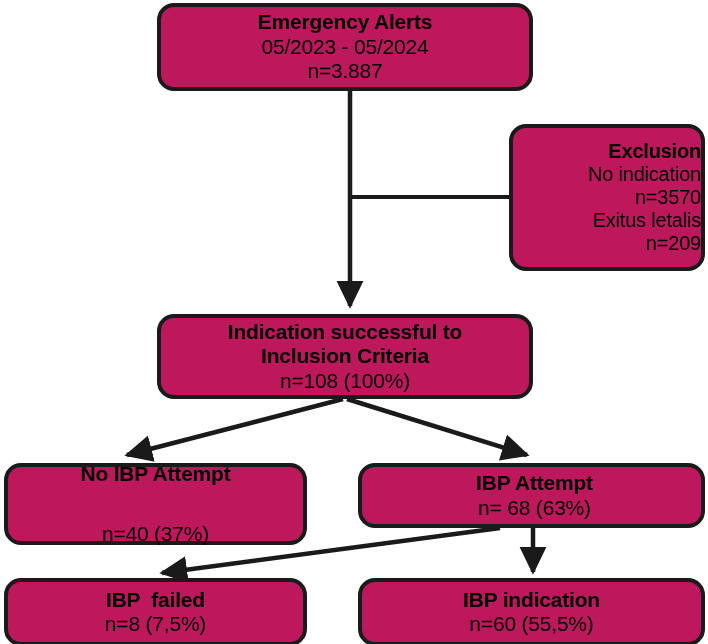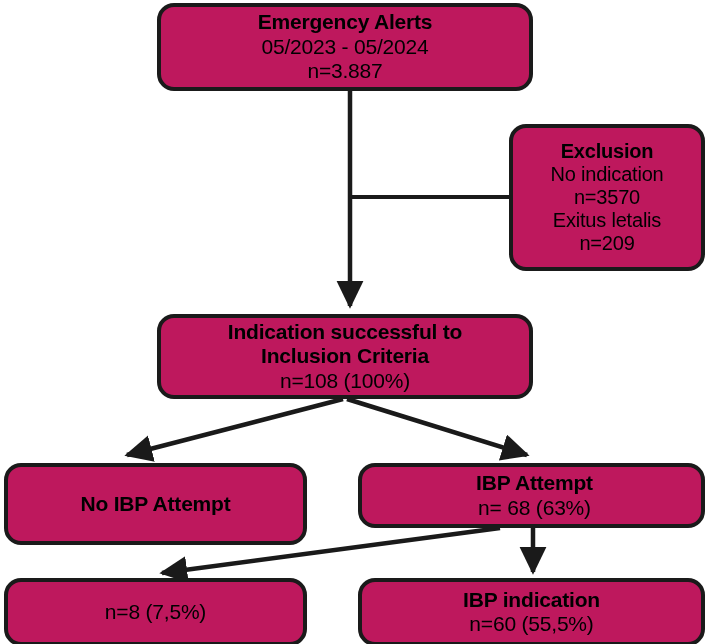--- a/index.html
+++ b/index.html
@@ -48,20 +48,21 @@
     font-weight: 700;
   }
   
   #node-emergency-alerts {
     left: 157px; top: 3px; width: 376px; height: 88px;
     font-size: 21px;
   }
   #node-exclusion {
     left: 509px; top: 124px; width: 196px; height: 147px;
     font-size: 20px;
+    align-items: flex-end;
   }
   #node-inclusion {
     left: 157px; top: 314px; width: 376px; height: 85px;
     font-size: 21px;
   }
   #node-no-ibp-attempt {
     left: 4px; top: 463px; width: 303px; height: 82px;
     font-size: 21px;
     gap: 36px;
   }
@@ -119,28 +120,30 @@
   </div>
 
   <div class="node" id="node-inclusion">
     <span class="ln bold">Indication successful to</span>
     <span class="ln bold">Inclusion Criteria</span>
     <span class="ln">n=108 (100%)</span>
   </div>
 
   <div class="node" id="node-no-ibp-attempt">
     <span class="ln bold">No IBP Attempt</span>
+    <span class="ln">n=40 (37%)</span>
   </div>
 
   <div class="node" id="node-ibp-attempt">
     <span class="ln bold">IBP Attempt</span>
     <span class="ln">n= 68 (63%)</span>
   </div>
 
   <div class="node" id="node-ibp-failed">
+    <span class="ln bold">IBP  failed</span>
     <span class="ln">n=8 (7,5%)</span>
   </div>
 
   <div class="node" id="node-ibp-successful">
     <span class="ln bold">IBP indication</span>
     <span class="ln">n=60 (55,5%)</span>
   </div>
 
 </div>
 

